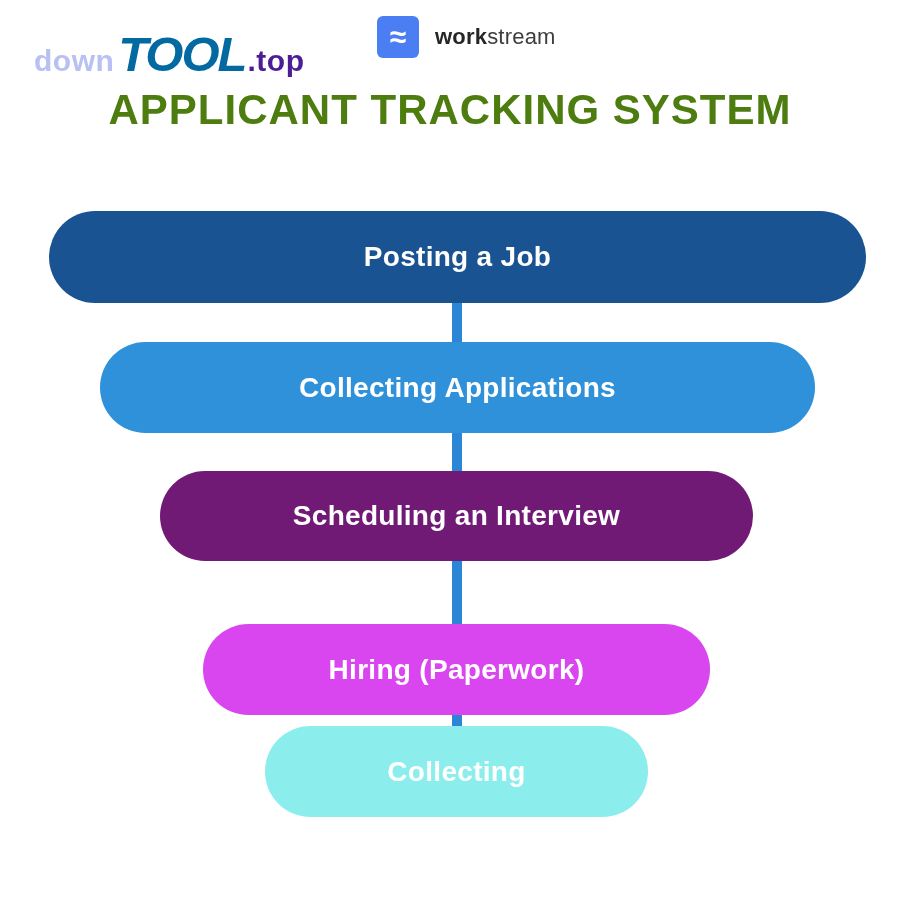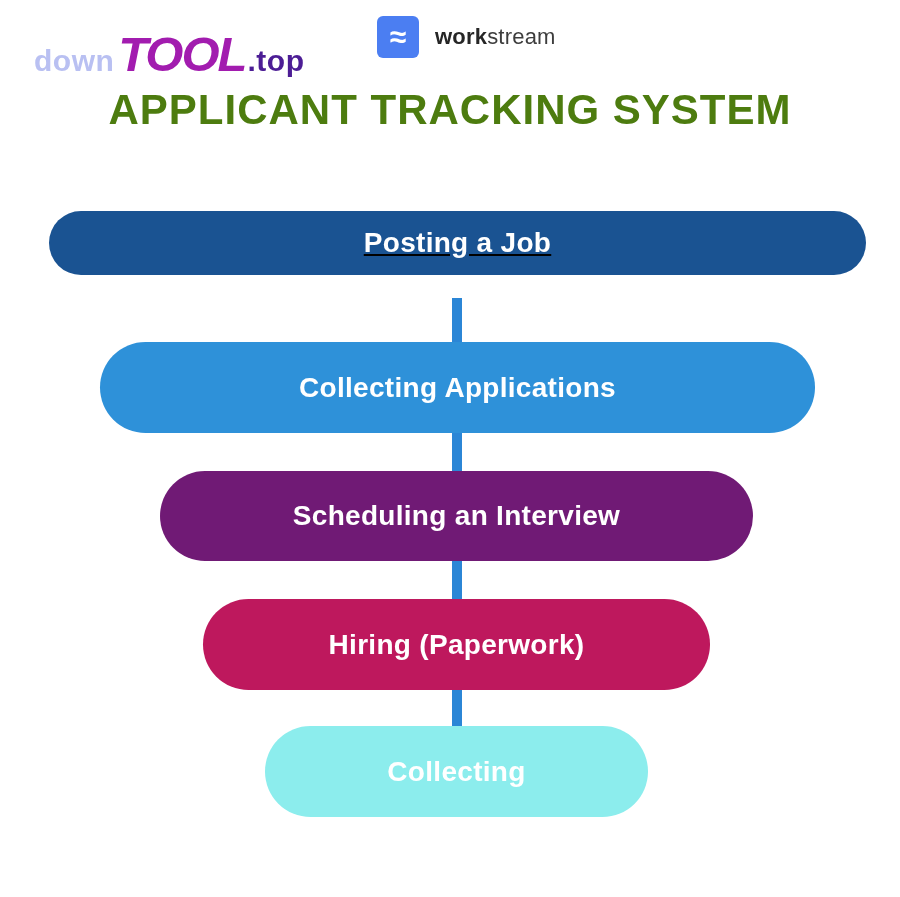--- a/index.html
+++ b/index.html
@@ -108,34 +108,34 @@
     align-items: center;
     justify-content: center;
   }
   .stage .stage-label {
     color: #ffffff;
     font-size: 28px;
     font-weight: 700;
     letter-spacing: 0.3px;
     text-align: center;
   }
-  .stage-1 { left: 49px;  top: 211px; width: 817px; height: 64px; text-decoration: underline; }
+  .stage-1 { left: 49px;  top: 211px; width: 817px; height: 92px; }
   .stage-2 { left: 100px; top: 342px; width: 715px; height: 91px; align-items: center; }
   .stage-3 { left: 160px; top: 471px; width: 593px; height: 90px; }
   .stage-4 { left: 203px; top: 599px; width: 507px; height: 91px; }
   .stage-5 { left: 265px; top: 726px; width: 383px; height: 91px; }
 </style>
 </head>
 <body>
 
 <div class="page">
 
   <div class="watermark">
     <span class="wm-prefix" style="color: rgb(185, 192, 242);">down</span>
-      <span class="wm-brand" style="color: #a21caf;">TOOL</span>
+      <span class="wm-brand" style="color: #0369a1;">TOOL</span>
       <span class="wm-suffix" style="color: #4c1d95;">.top</span>
   </div>
 
   <div class="logo">
     <div class="logo-icon" style="background: rgb(75, 126, 242);">≈</div>
     <div class="logo-text">
       <span class="bold">work</span><span class="light">stream</span>
     </div>
   </div>
 
@@ -146,21 +146,21 @@
     <div id="funnel-stages">
         <div class="stage stage-1" style="background: rgb(26, 83, 146);">
           <span class="stage-label">Posting a Job</span>
         </div>
         <div class="stage stage-2" style="background: rgb(46, 145, 217);">
           <span class="stage-label">Collecting Applications</span>
         </div>
         <div class="stage stage-3" style="background: #701a75;">
           <span class="stage-label">Scheduling an Interview</span>
         </div>
-        <div class="stage stage-4" style="background: #be185d;">
+        <div class="stage stage-4" style="background: #d946ef; margin-top: 25px;">
           <span class="stage-label">Hiring (Paperwork)</span>
         </div>
         <div class="stage stage-5" style="background: rgb(140, 237, 237);">
           <span class="stage-label">Collecting</span>
         </div>
       </div>
   </div>
 
 </div>
 

